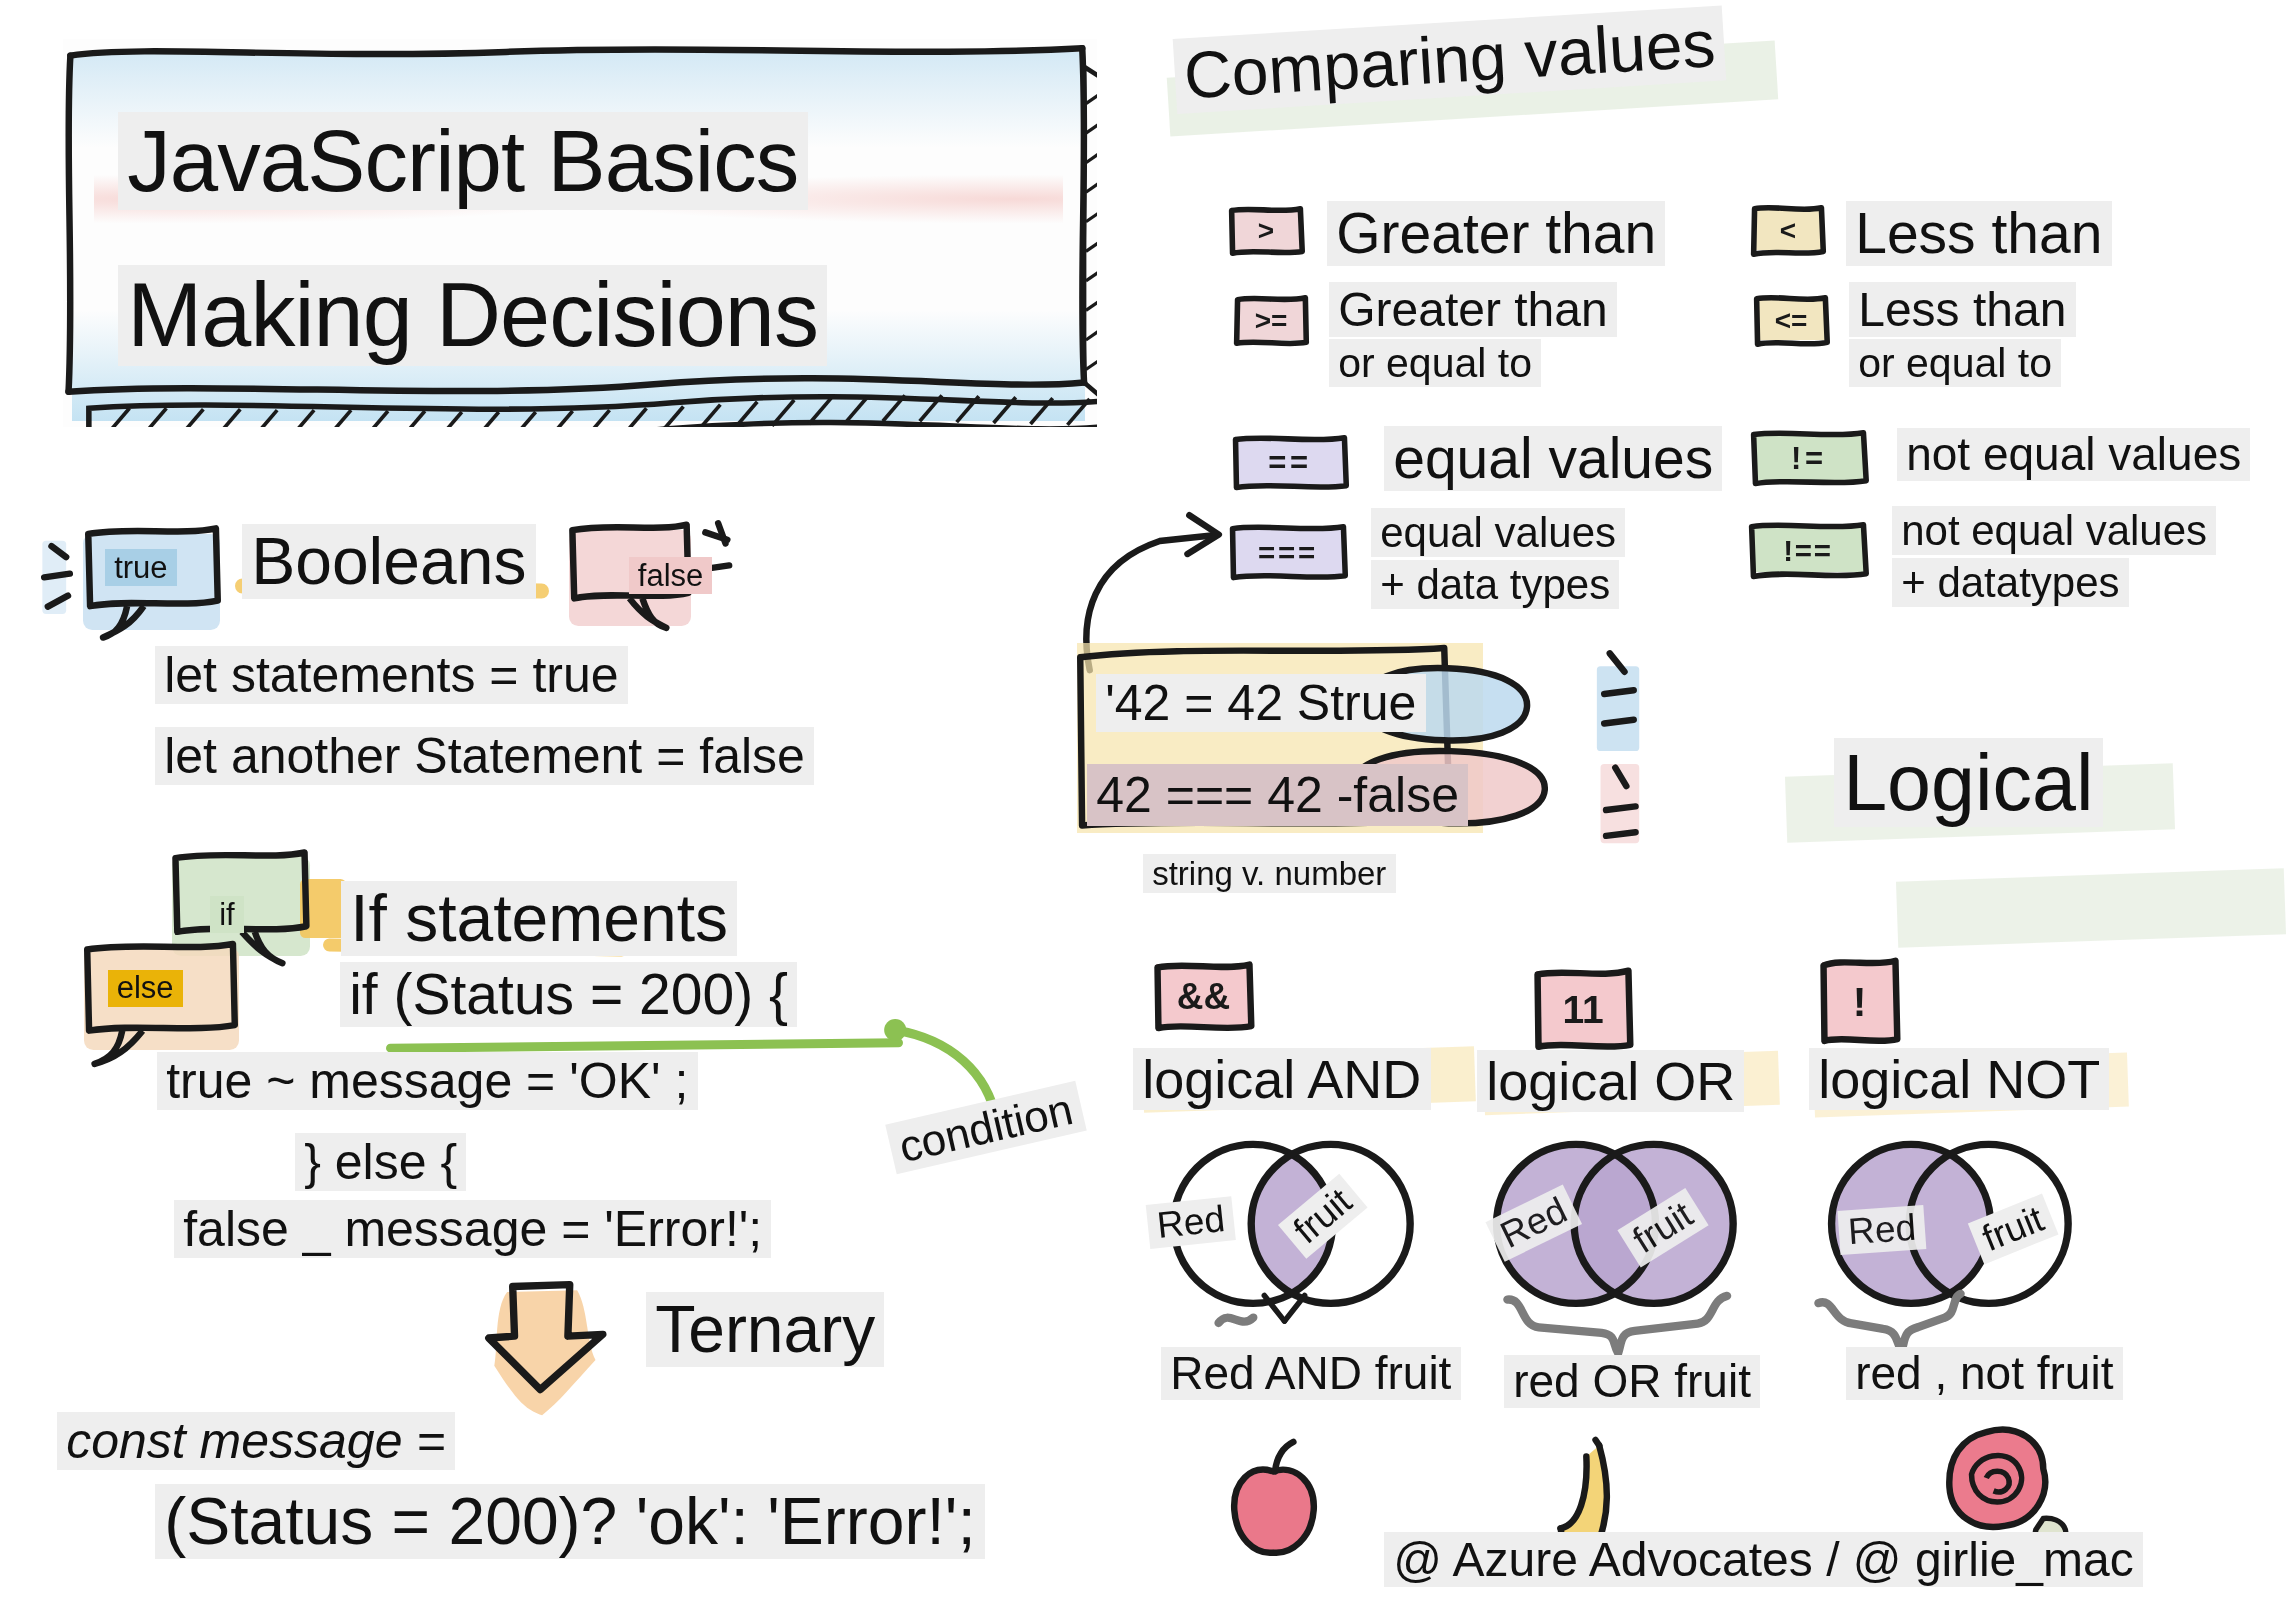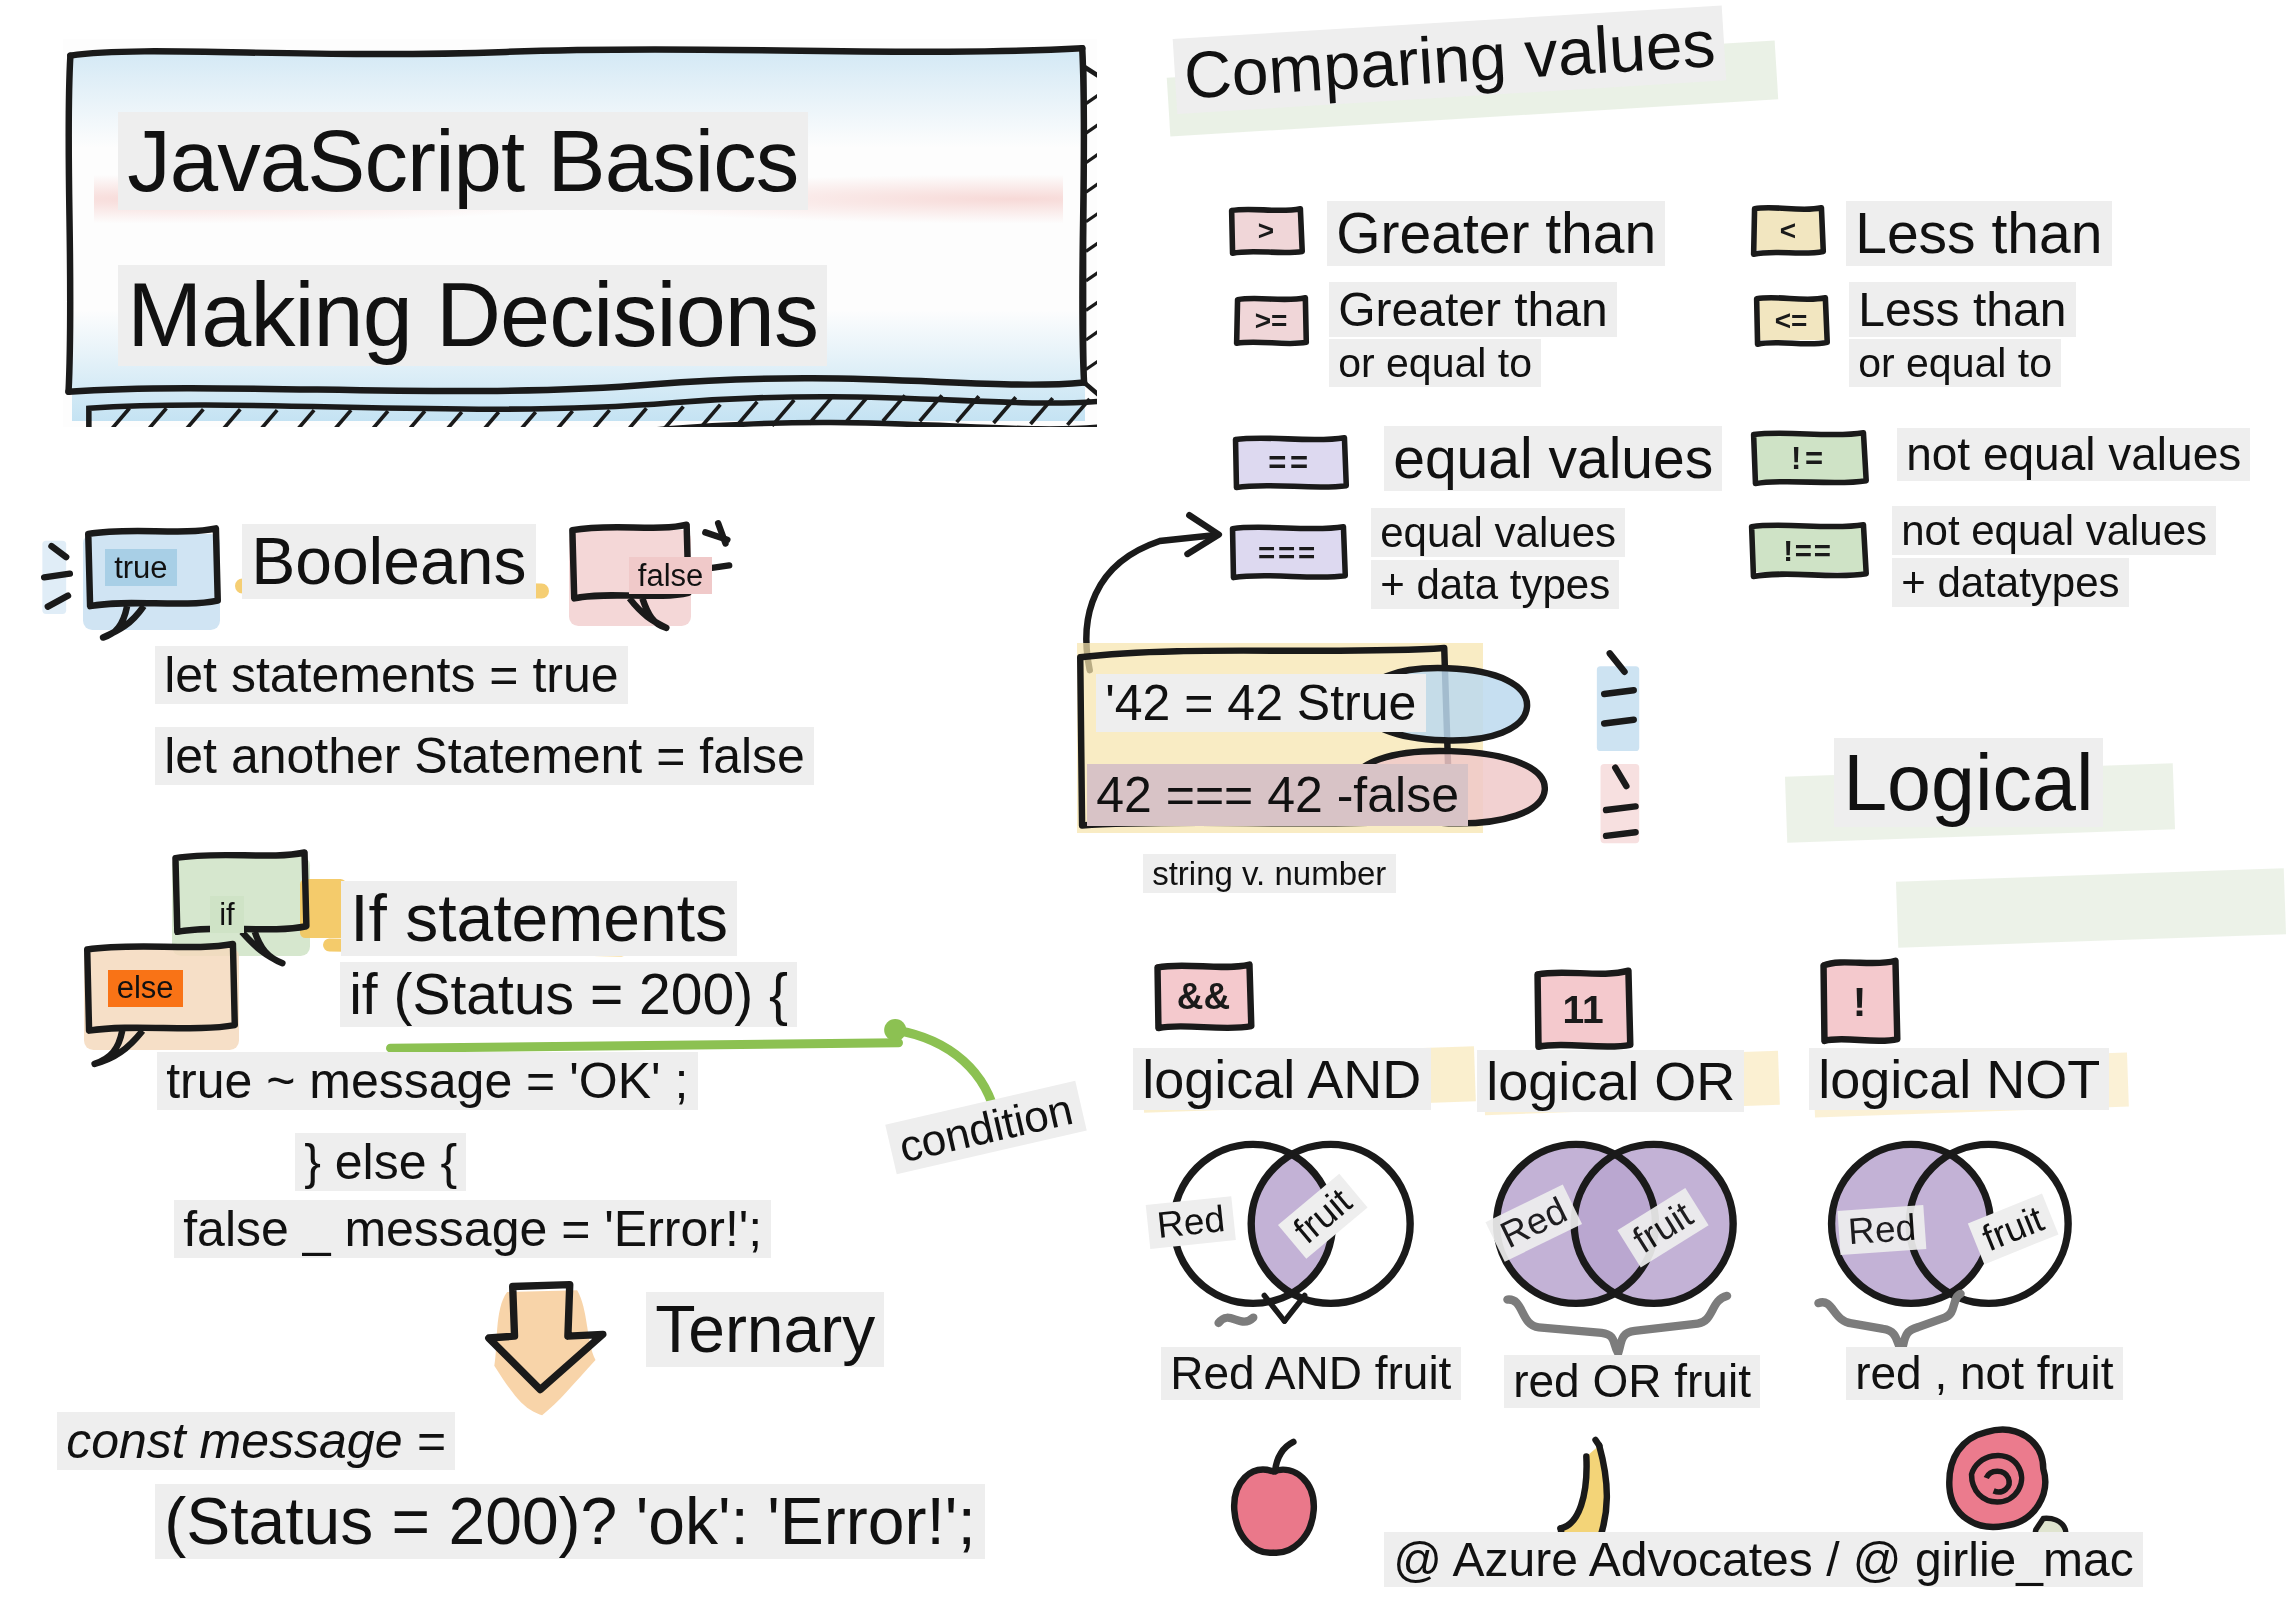--- a/index.html
+++ b/index.html
@@ -306,21 +306,21 @@
     <path d="M96,92 C102,110 110,120 126,126 C108,118 98,110 82,92" fill="none" stroke="#1a1a1a" stroke-width="7" stroke-linejoin="round"></path>
   </svg>
   <div class="txt" style="left:44px;top:26px;margin-top:23px;"><span class="hl" style="background:#cfe3c6;font-size:31px;">if</span></div>
 </div>
 <div class="bub" style="left:78px;top:940px;width:166px;height:126px;">
   <div class="wash" style="left:5.5px;top:7.4px;width:155px;height:103px;background:#f5d9bd;opacity:.85;"></div>
   <svg viewBox="0 0 180 136" style="inset:0;width:166px;height:126px;">
     <path d="M10,10 C62,2 126,12 168,4 L170,92 C126,100 60,90 12,98 Z" fill="none" stroke="#1a1a1a" stroke-width="7" stroke-linejoin="round"></path>
     <path d="M48,98 C44,118 36,128 18,134 C40,128 54,118 70,98" fill="none" stroke="#1a1a1a" stroke-width="7" stroke-linejoin="round"></path>
   </svg>
-  <div class="txt" style="left:29.5px;top:29.5px;"><span class="hl" style="background:#f97316;font-size:31px;">else</span></div>
+  <div class="txt" style="left:29.5px;top:29.5px;"><span class="hl" style="background:#eab308;font-size:31px;">else</span></div>
 </div>
 <div class="abs" style="left:300px;top:879px;width:46px;height:59px;background:#f3c55b;opacity:.9;border-radius:5.5px;"></div>
 <div class="abs" style="left:323px;top:941px;width:305px;height:13px;background:#f3c55b;opacity:.9;border-radius:6.5px;transform:rotate(1deg);"></div>
 <div class="abs" style="left:341px;top:881px;">
   <span class="hl h-big">If statements</span>
 </div>
 
 <div class="abs" style="left:340px;top:962px;">
   <span class="hl" style="font-size:57px;">if (Status = 200) {</span>
 </div>

